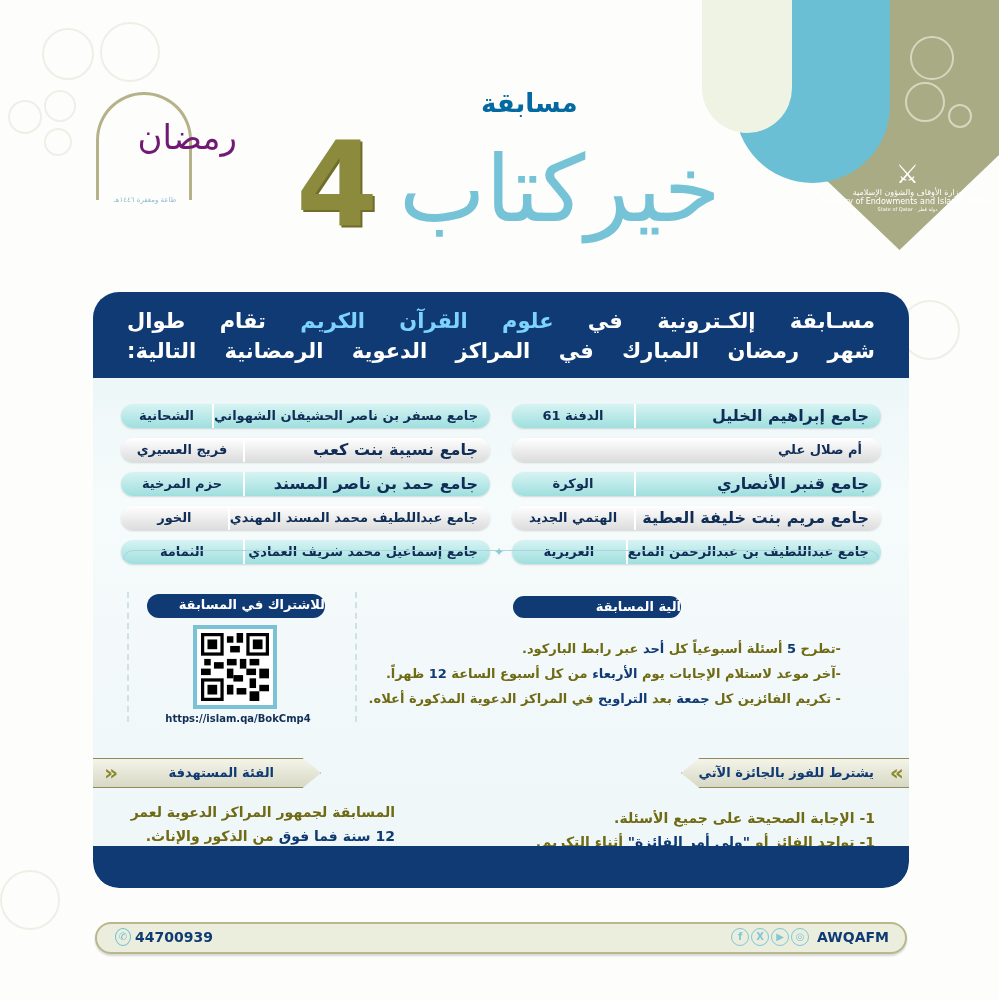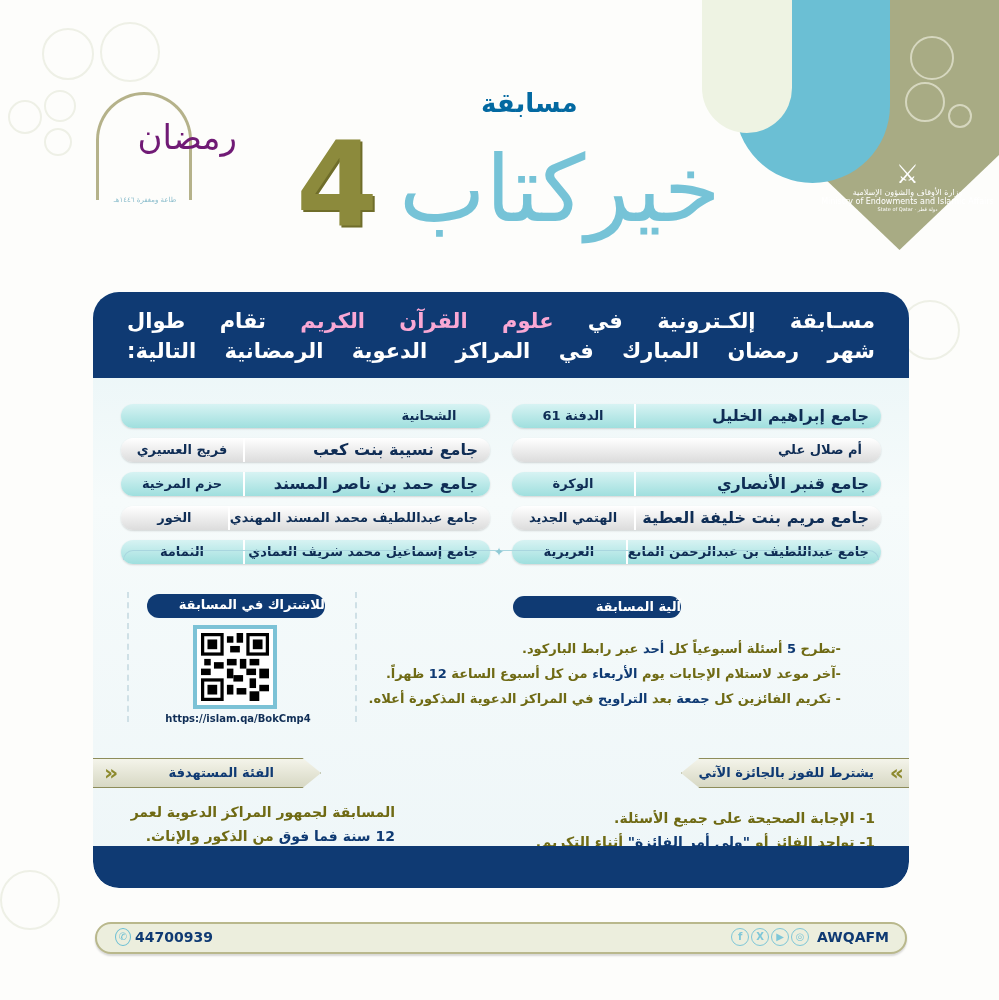--- a/index.html
+++ b/index.html
@@ -29,21 +29,21 @@
   
   .title-small { position: absolute; left: 450px; top: 88px; font-size: 26px; font-weight: bold; color: #0369a1; direction: rtl; margin-left: 31px; }
   .title-big-4 { position: absolute; left: 296px; top: 125px; font-size: 118px; font-weight: bold; color: #8c8a3c; line-height: 120px; text-shadow: 2px 2px 0 #6f6d2a; }
   .title-cal { position: absolute; left: 399px; top: 130px; font-size: 92px; color: #76c3d7; direction: rtl; font-family: "DejaVu Serif", serif; line-height: 120px; letter-spacing: -2px; }
 
   
   .panel { position: absolute; left: 93px; top: 292px; width: 816px; height: 596px; border-radius: 26px; overflow: hidden;
     background: linear-gradient(180deg, #e7f4f6 0%, #f6fbfb 35%, #eef6f8 100%); }
   .panel-head { background: #0f3a73; height: 86px; padding: 14px 34px 0 34px; color: #fff; direction: rtl; }
   .panel-head .line { font-size: 21px; font-weight: bold; line-height: 30px; text-align: justify; text-align-last: justify; }
-  .panel-head .hl { color: #f9a8d4; margin-top: 23px; }
+  .panel-head .hl { color: #7dd3fc; margin-top: 23px; }
   .panel-foot { position: absolute; left: 0; bottom: 0; width: 100%; height: 42px; background: #0f3a73; border-radius: 0 0 26px 26px; }
 
   
   .mosques { position: absolute; top: 112px; left: 28px; width: 760px; display: flex; gap: 22px; }
   .col { width: 369px; display: flex; flex-direction: column; gap: 10px; }
   .mrow { height: 24px; border-radius: 12px; display: flex; direction: rtl; overflow: hidden; box-shadow: 0 1px 2px rgba(0,0,0,0.15); }
   .mrow.teal { background: linear-gradient(180deg, #d7f3f3, #9fdfde); }
   .mrow.grey { background: linear-gradient(180deg, #ffffff, #dcdcdc); }
   .mrow .mname { flex: 1; padding-right: 12px; font-size: 13px; font-weight: bold; color: #0f2d55; line-height: 24px; white-space: nowrap; border-left: 2px solid #fff; }
   .mrow .mname.big { font-size: 16px; }
@@ -122,20 +122,21 @@
   <div class="panel-head">
     <div class="line">
       <span>مسـابقة إلكـترونية في </span><span class="hl">علوم القرآن الكريم</span><span> تقام طوال</span>
     </div>
     <div class="line">شهر رمضان المبارك في المراكز الدعوية الرمضانية التالية:</div>
   </div>
 
   <div class="mosques">
     <div class="col" id="col-left">
         <div class="mrow teal">
+          <div class="mname">جامع مسفر بن ناصر الحشيفان الشهواني</div>
           <div class="marea">الشحانية</div>
         </div>
         <div class="mrow grey">
           <div class="mname big">جامع نسيبة بنت كعب</div>
           <div class="marea">فريج العسيري</div>
         </div>
         <div class="mrow teal">
           <div class="mname big">جامع حمد بن ناصر المسند</div>
           <div class="marea">حزم المرخية</div>
         </div>

